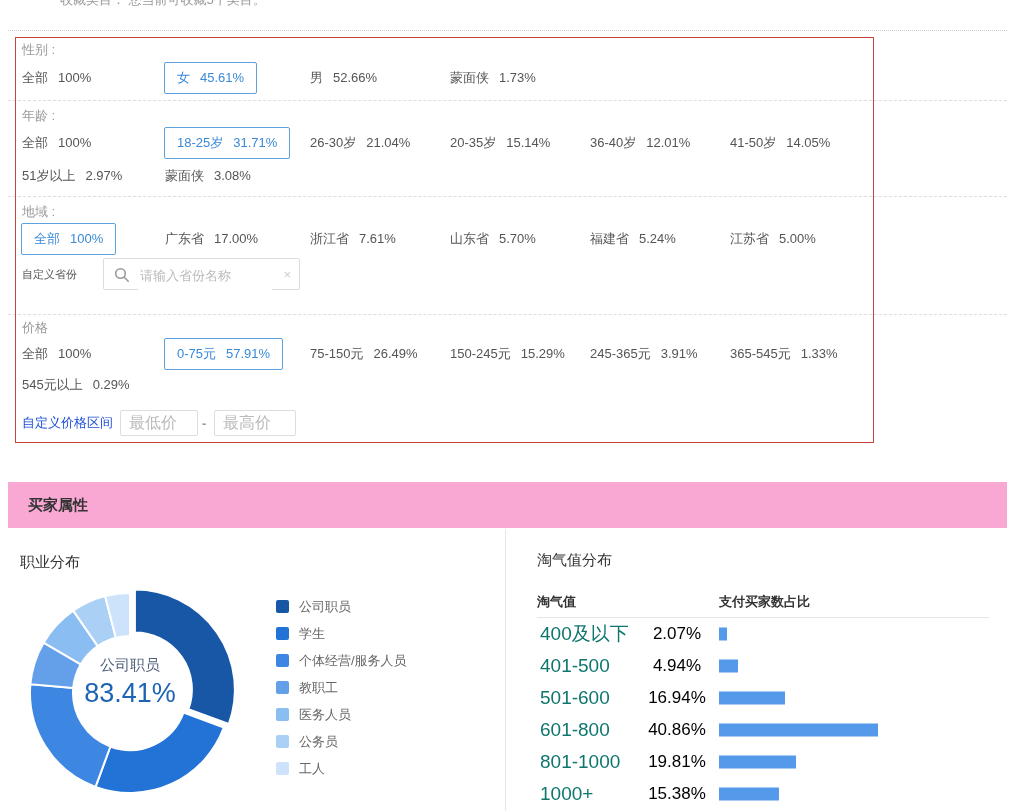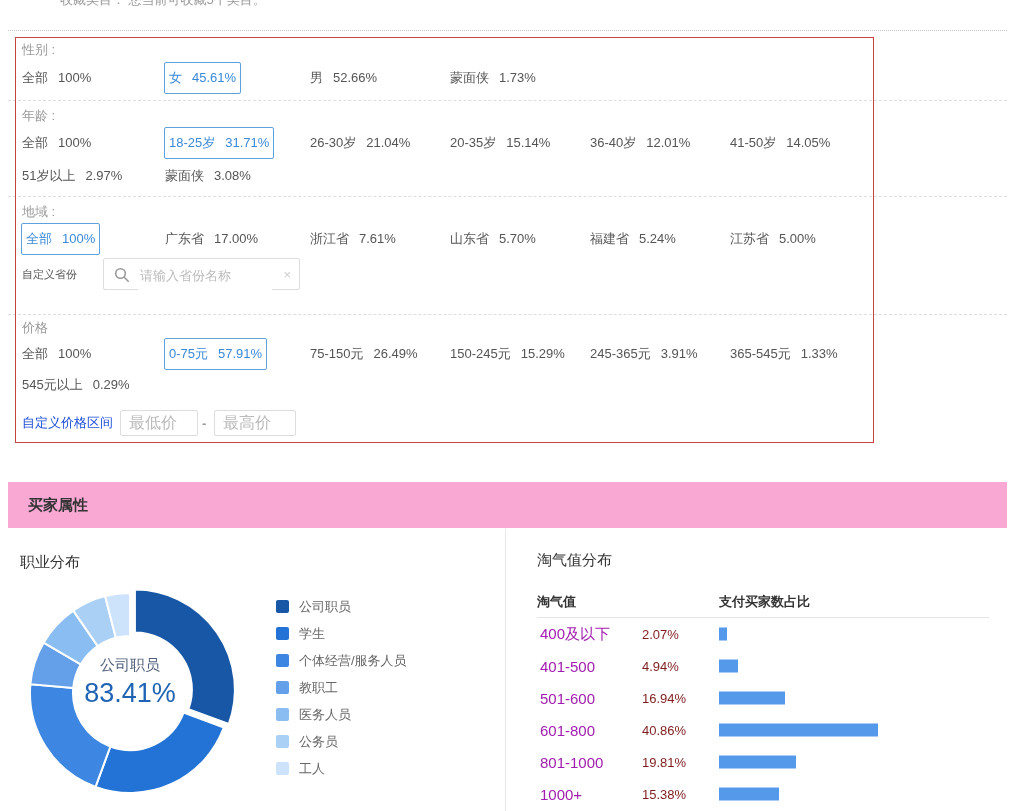--- a/index.html
+++ b/index.html
@@ -16,21 +16,21 @@
   
   .redbox{position:absolute;left:15px;top:37px;width:859px;height:406px;
           border:1px solid #c4453d;box-sizing:border-box;pointer-events:none;z-index:6;}
 
   
   .fsec{position:absolute;left:0;width:1014px;}
   .flabel{position:absolute;left:22px;top:4px;font-size:13px;color:#999;}
   .frow{position:absolute;left:0;width:1005px;}
   .opt{position:absolute;top:50%;transform:translateY(-50%);white-space:nowrap;font-size:13px;color:#555;cursor:pointer;}
   .opt .ov{margin-left:10px;}
-  .opt.sel{border:1px solid #5ba2de;border-radius:2px;padding:6px 4px;background:#fff;}
+  .opt.sel{border:1px solid #5ba2de;border-radius:2px;padding:6px 12px;background:#fff;}
   .opt.sel .ot,.opt.sel .ov{color:#3a89d8;}
 
   
   .srow{position:absolute;left:0;width:1005px;height:36px;}
   .slabel{position:absolute;left:22px;top:50%;transform:translateY(-50%);font-size:11px;color:#555;}
   .sbox{position:absolute;left:103px;top:50%;transform:translateY(-50%);width:197px;height:32px;
         border:1px solid #ddd;border-radius:2px;background:#fff;box-sizing:border-box;}
   .sbox svg{position:absolute;left:10px;top:8px;}
   .sbox input{position:absolute;left:34px;top:1px;width:130px;height:28px;border:none;outline:none;font-size:13px;color:#333;
               font-family:"Liberation Sans","DejaVu Sans",sans-serif;}
@@ -67,22 +67,22 @@
   .llb{font-size:13px;color:#666;margin-left:10px;vertical-align:middle;}
 
   
   .taoqi{position:absolute;left:537px;top:551px;width:455px;}
   .tq-title{font-size:15px;color:#333;}
   .tq-h1{position:absolute;left:0;top:42px;font-weight:bold;font-size:13px;color:#333;}
   .tq-h2{position:absolute;left:182px;top:42px;font-weight:bold;font-size:13px;color:#333;}
   .tq-line{position:absolute;left:0;top:66px;width:452px;border-top:1px solid #e5e5e5;}
   .tq-rows{position:absolute;left:0;top:67px;width:455px;}
   .tq-row{position:relative;height:32px;}
-  .tq-lab{position:absolute;left:3px;top:50%;transform:translateY(-50%);font-size:15px;color:#a21caf;}
-  .tq-pct{position:absolute;left:105px;width:70px;text-align:left;top:50%;transform:translateY(-50%);font-size:13px;color:#7f1d1d;}
+  .tq-lab{position:absolute;left:3px;top:50%;transform:translateY(-50%);font-size:19px;color:#0f766e;}
+  .tq-pct{position:absolute;left:105px;width:70px;text-align:center;top:50%;transform:translateY(-50%);font-size:17px;color:#000000;}
   .tq-bar{position:absolute;left:182px;top:50%;transform:translateY(-50%);height:13px;}
 </style>
 </head>
 <body>
 
 <div class="page">
 
   <div class="top-note">
     <div class="inner">收藏类目： 您当前可收藏5个类目。</div>
   </div>

